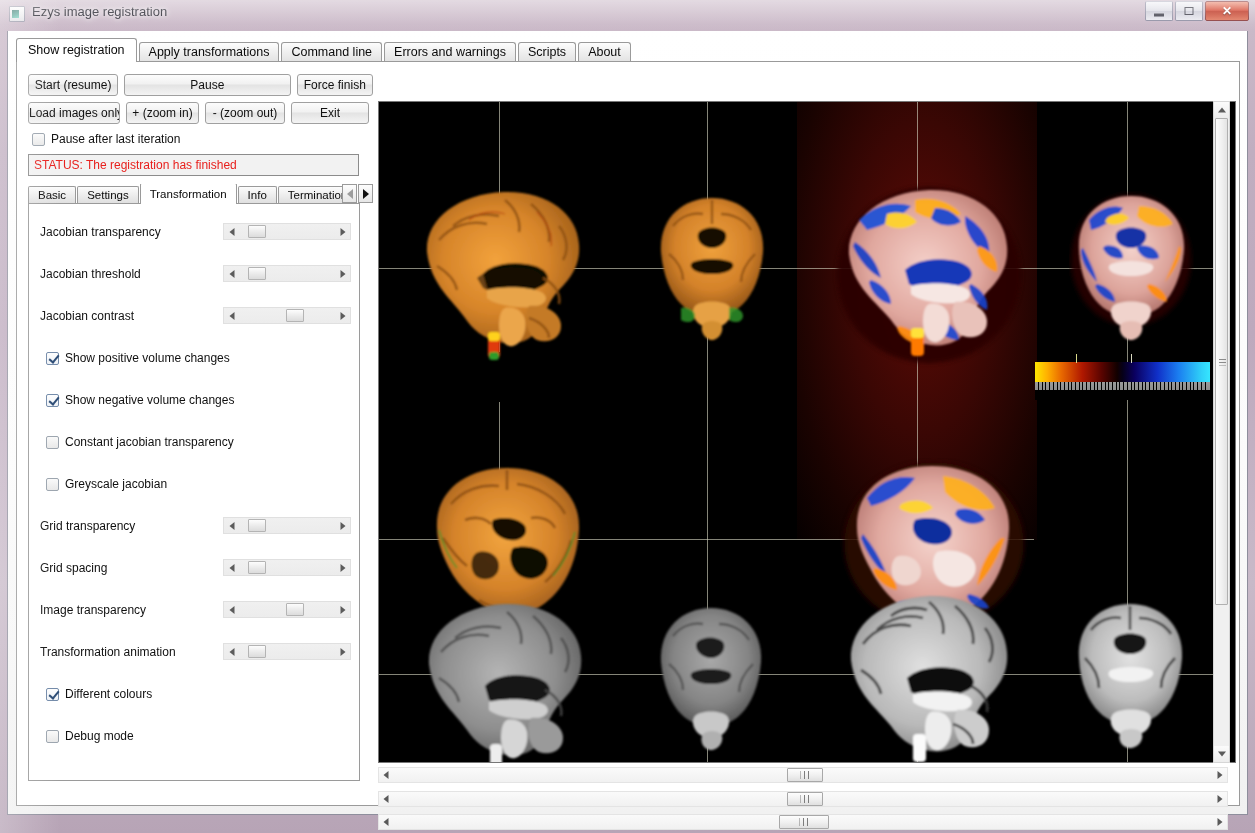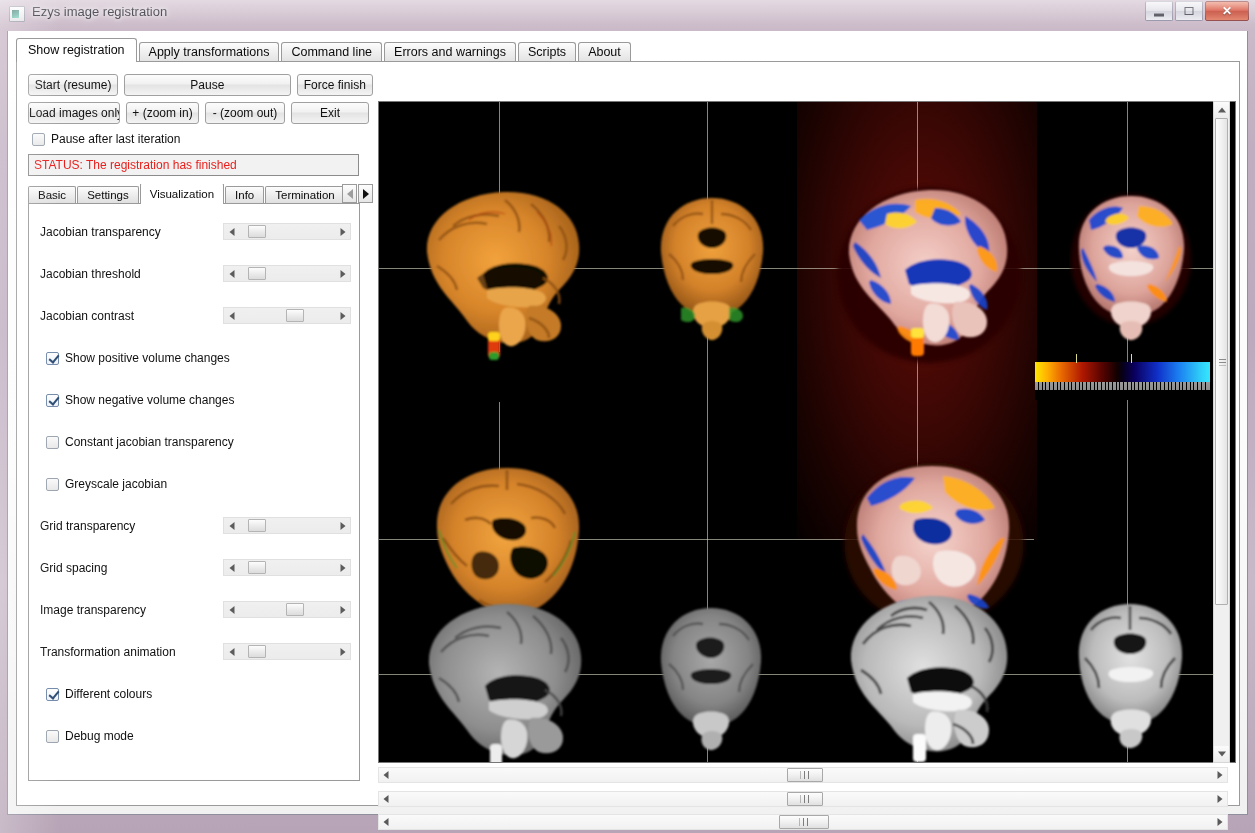--- a/index.html
+++ b/index.html
@@ -428,21 +428,21 @@
 
       <div id="statusbox">
         <div id="statustext" style="color: rgb(232, 32, 29);">STATUS: The registration has finished</div>
       </div>
 
       <div style="position:relative; margin-top:8px; width:345px; height:600px;">
 
         <div id="itabstrip">
           <div class="itab">Basic</div>
           <div class="itab">Settings</div>
-          <div class="itab active">Visualization</div>
+          <div class="itab active">Transformation</div>
           <div class="itab">Info</div>
           <div class="itab">Termination</div>
         </div>
 
         <div id="tabarrows">
           <div class="tabarrow left"></div>
           <div class="tabarrow right"></div>
         </div>
 
         <div id="ipanel">

